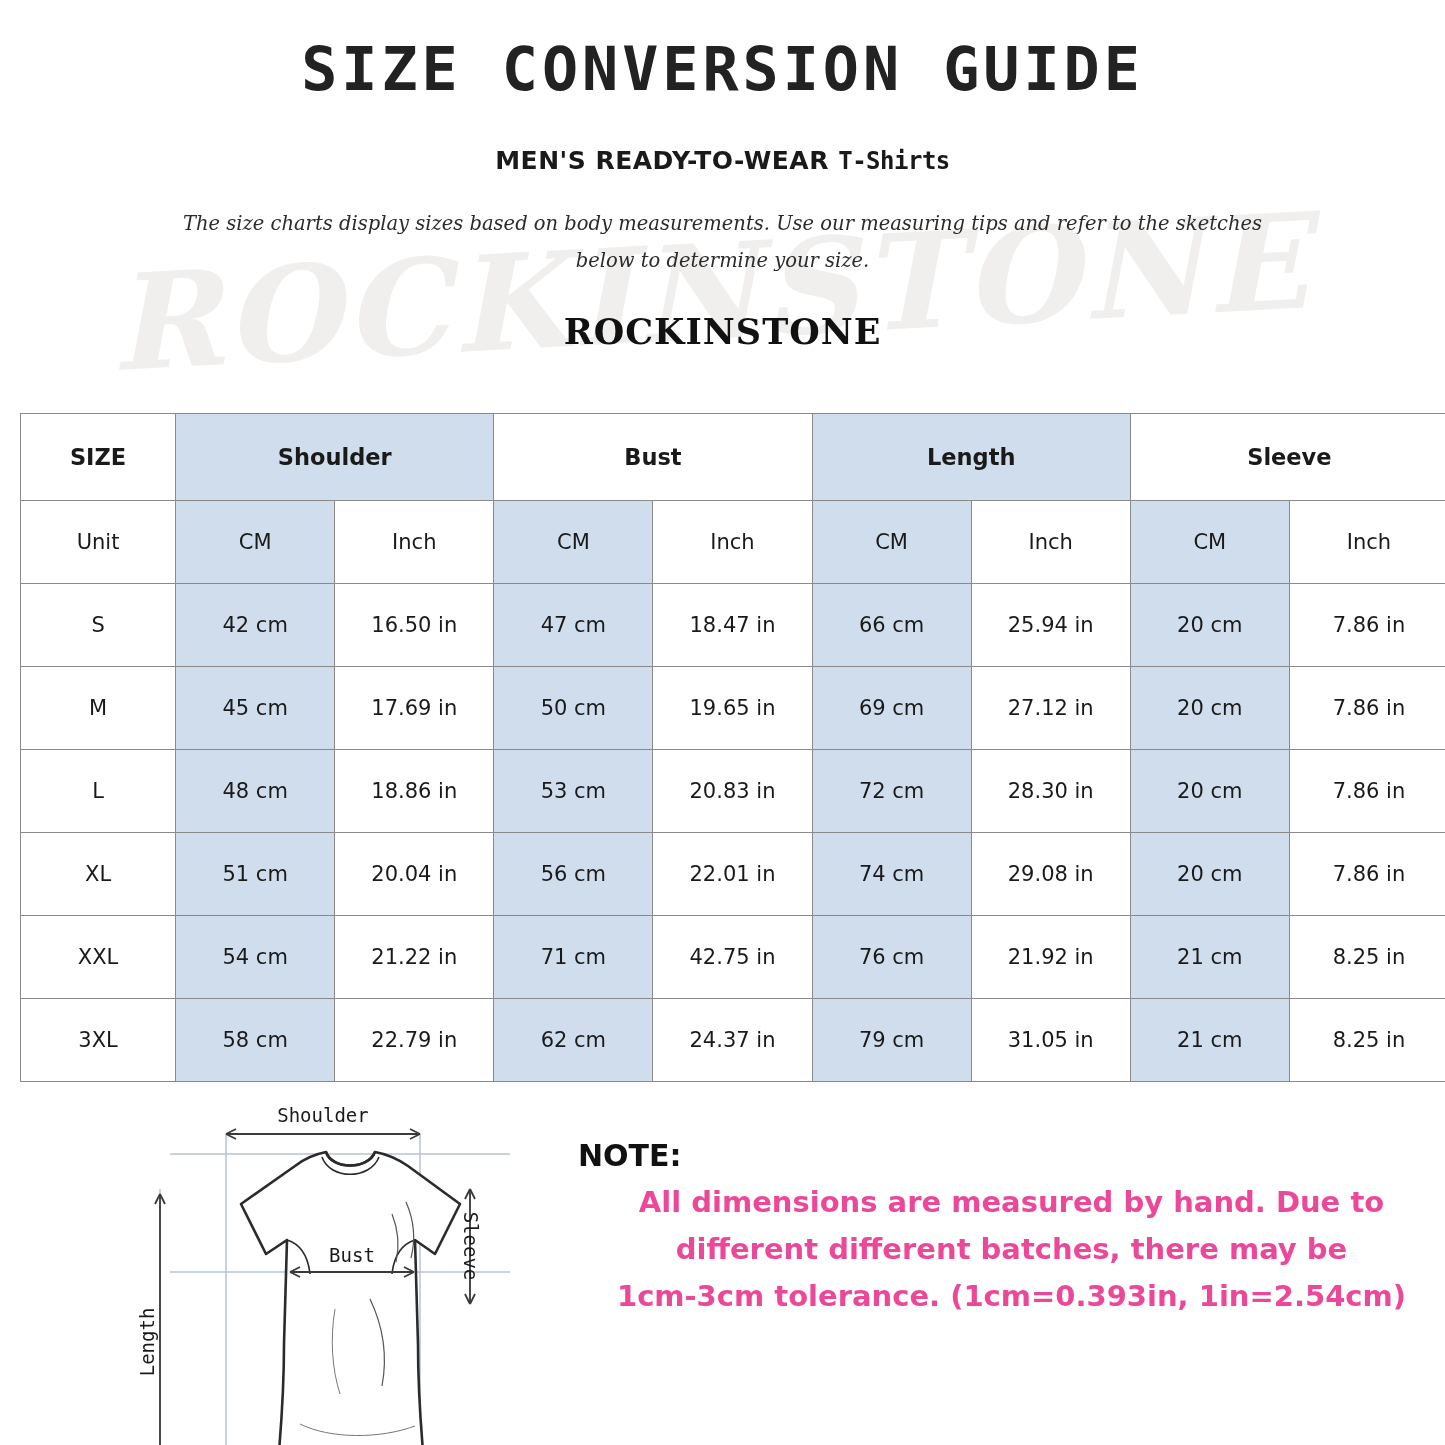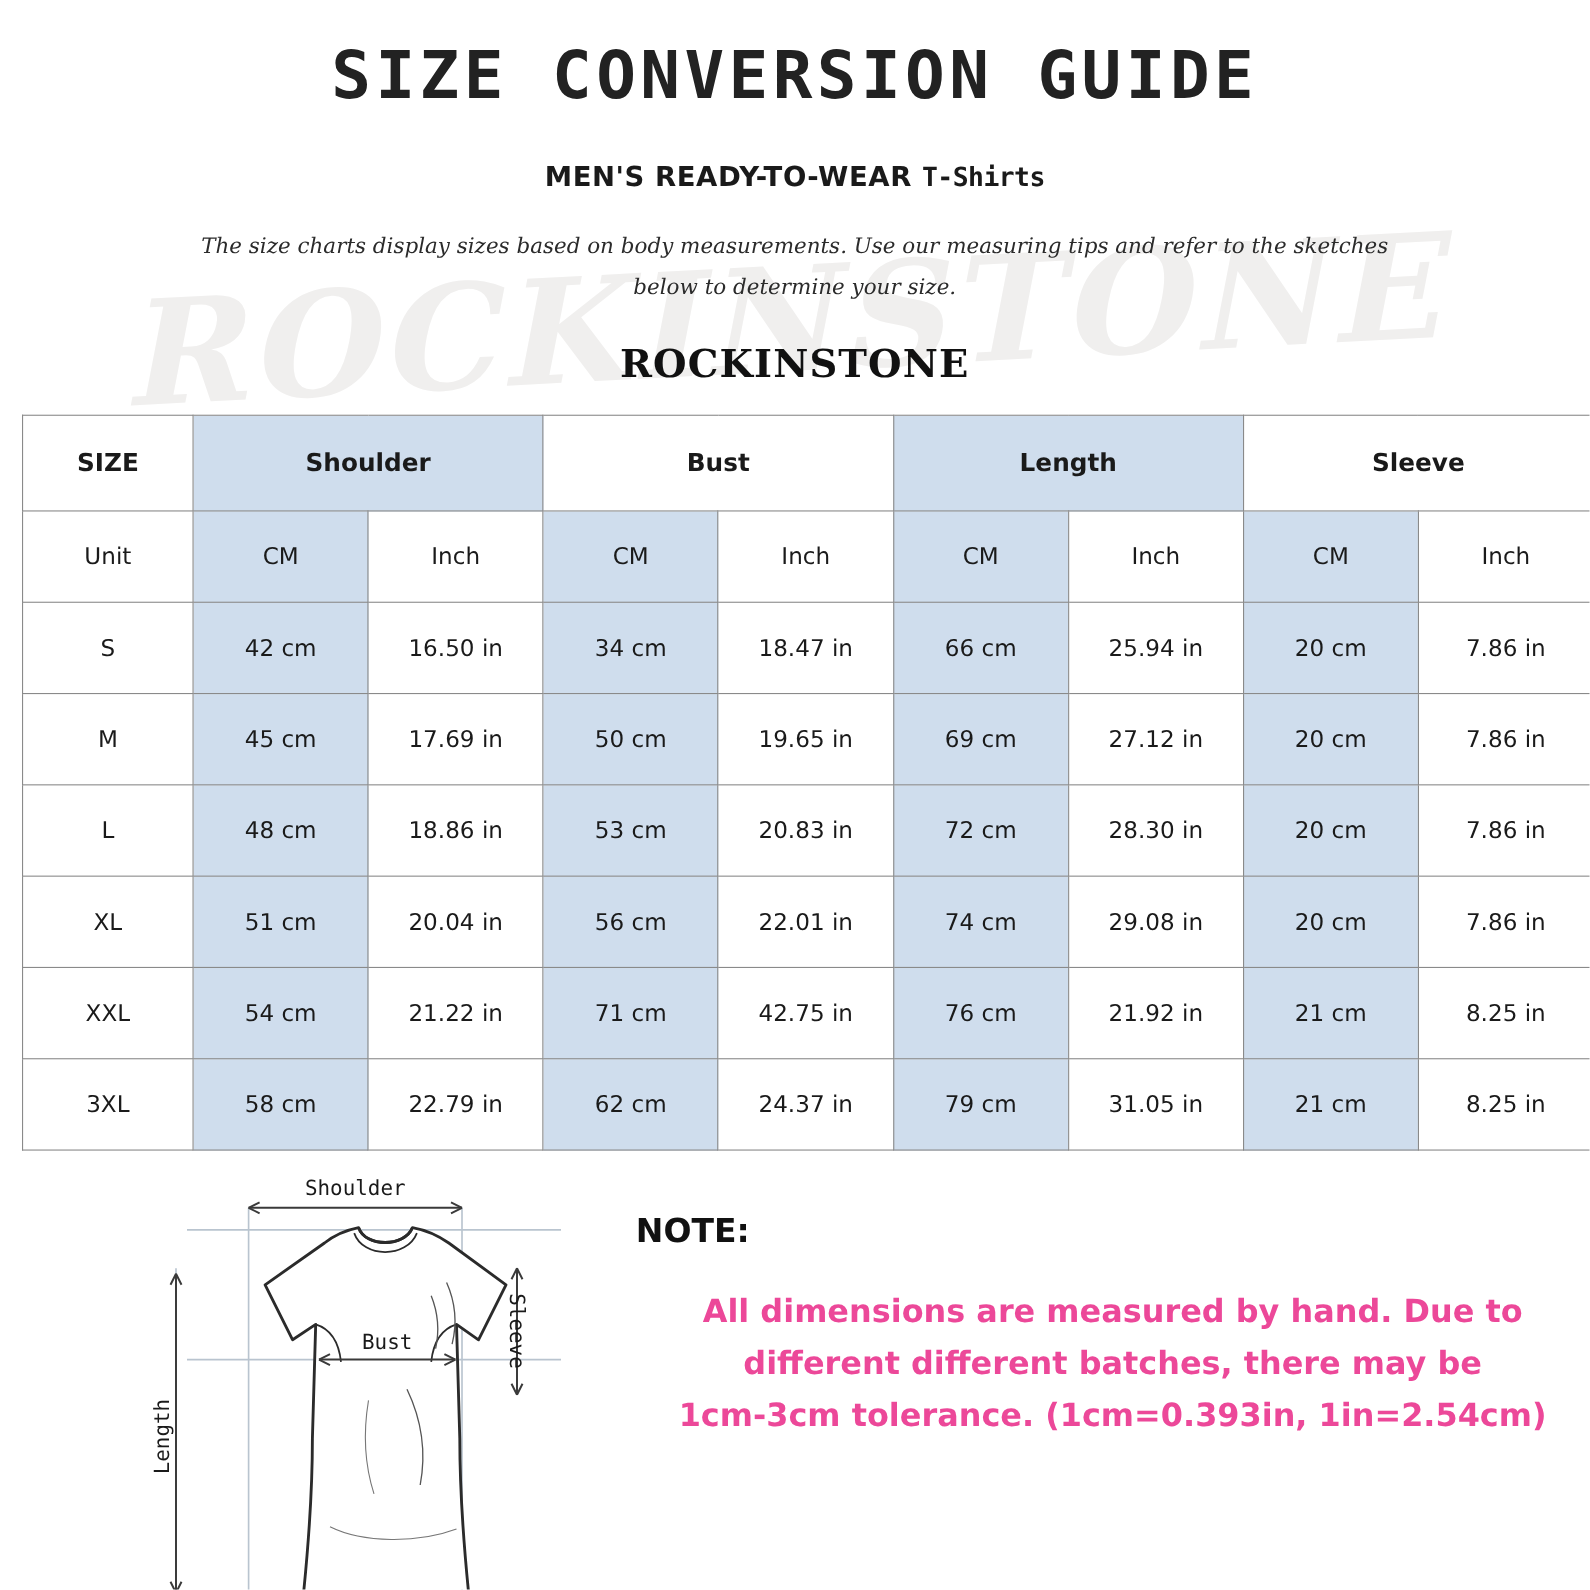--- a/index.html
+++ b/index.html
@@ -82,21 +82,21 @@
     font-weight: bold;
     letter-spacing: 1px;
     margin-top: 32px;
     color: #111111;
   }
 
   
   .table-wrap {
     position: relative;
     z-index: 2;
-    margin: 25px 8px 0 8px;
+    margin: 61px 8px 0 8px;
     padding-left: 12px;
   }
   table.size-table {
     border-collapse: collapse;
     width: 1429px;
     table-layout: fixed;
   }
   table.size-table td, table.size-table th {
     border: 1px solid #8a8a8a;
     text-align: center;
@@ -135,21 +135,21 @@
   }
   .note {
     margin-left: 28px;
     margin-top: 44px;
     flex: 1 1 auto;
   }
   .note-title {
     font-size: 30px;
     font-weight: bold;
     color: #111;
-    margin-bottom: 32px;
+    margin-bottom: 6px;
   }
   .note-line {
     font-size: 29px;
     font-weight: bold;
     color: #ec4899;
     line-height: 1.62;
     text-align: center;
   }
   svg text {
     font-family: "DejaVu Sans Mono", monospace;
@@ -205,21 +205,21 @@
           <td class="shade">CM</td>
           <td>Inch</td>
           <td class="shade">CM</td>
           <td>Inch</td>
         </tr>
 
         <tr>
           <td>S</td>
           <td class="shade">42 cm</td>
           <td>16.50  in</td>
-          <td class="shade">34 cm</td>
+          <td class="shade">47 cm</td>
           <td>18.47  in</td>
           <td class="shade">66 cm</td>
           <td>25.94  in</td>
           <td class="shade">20 cm</td>
           <td>7.86  in</td>
         </tr>
 
         <tr>
           <td>M</td>
           <td class="shade">45 cm</td>

